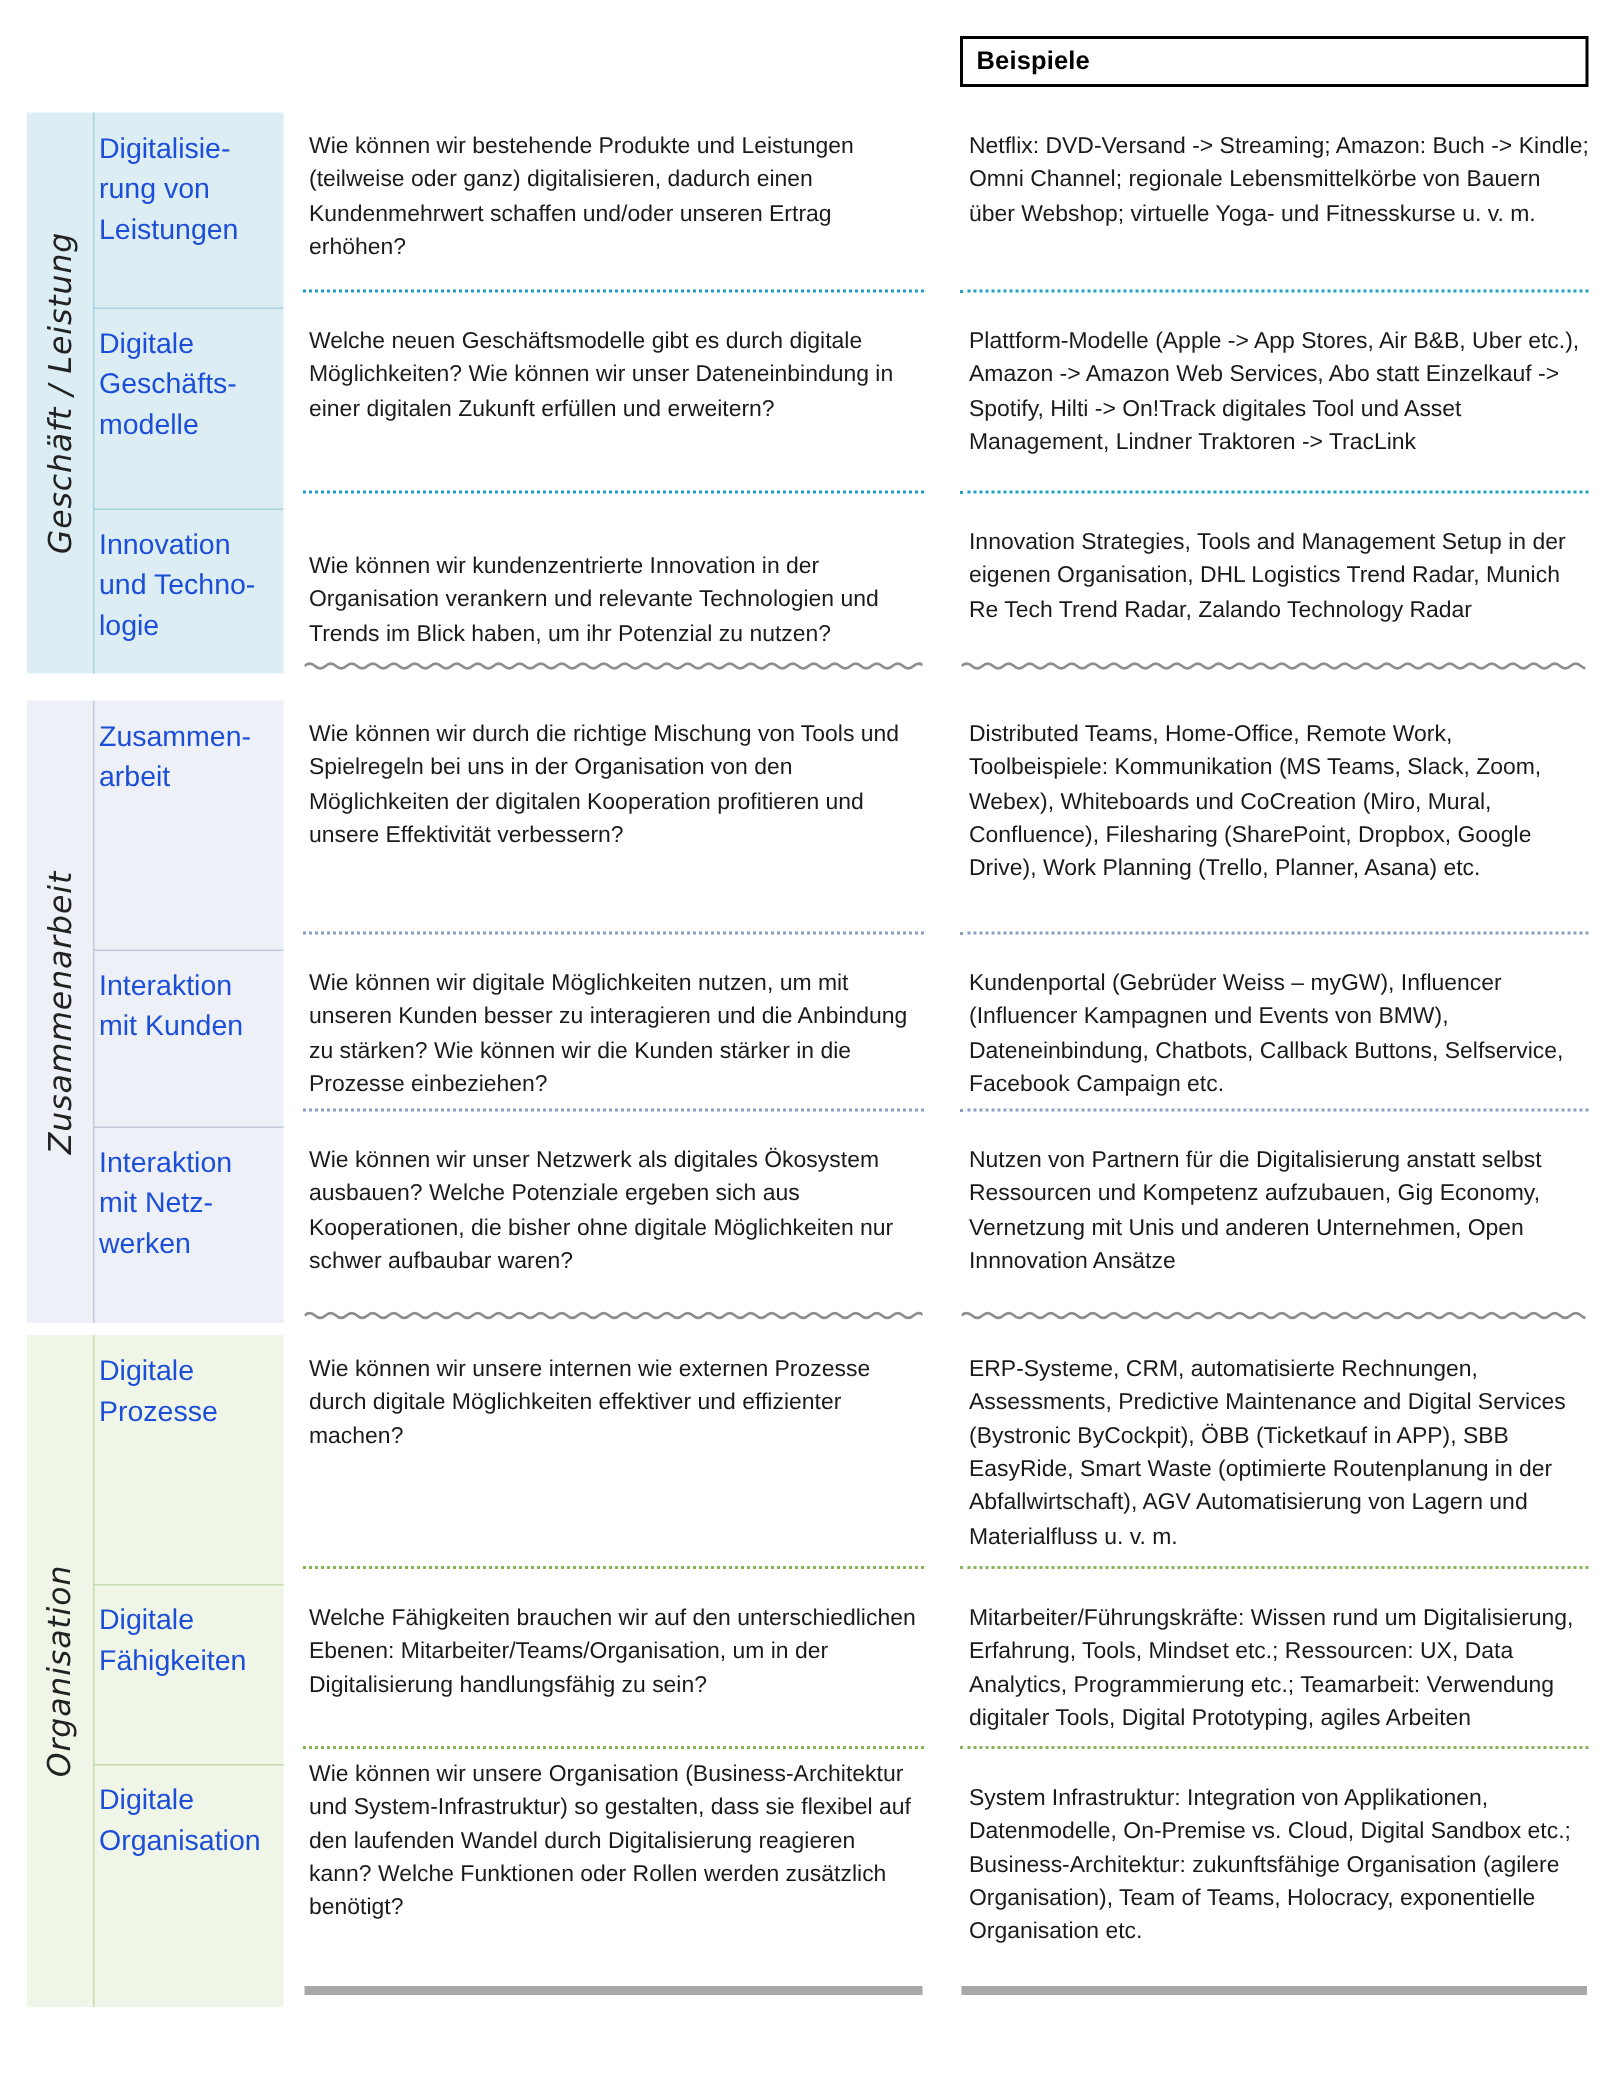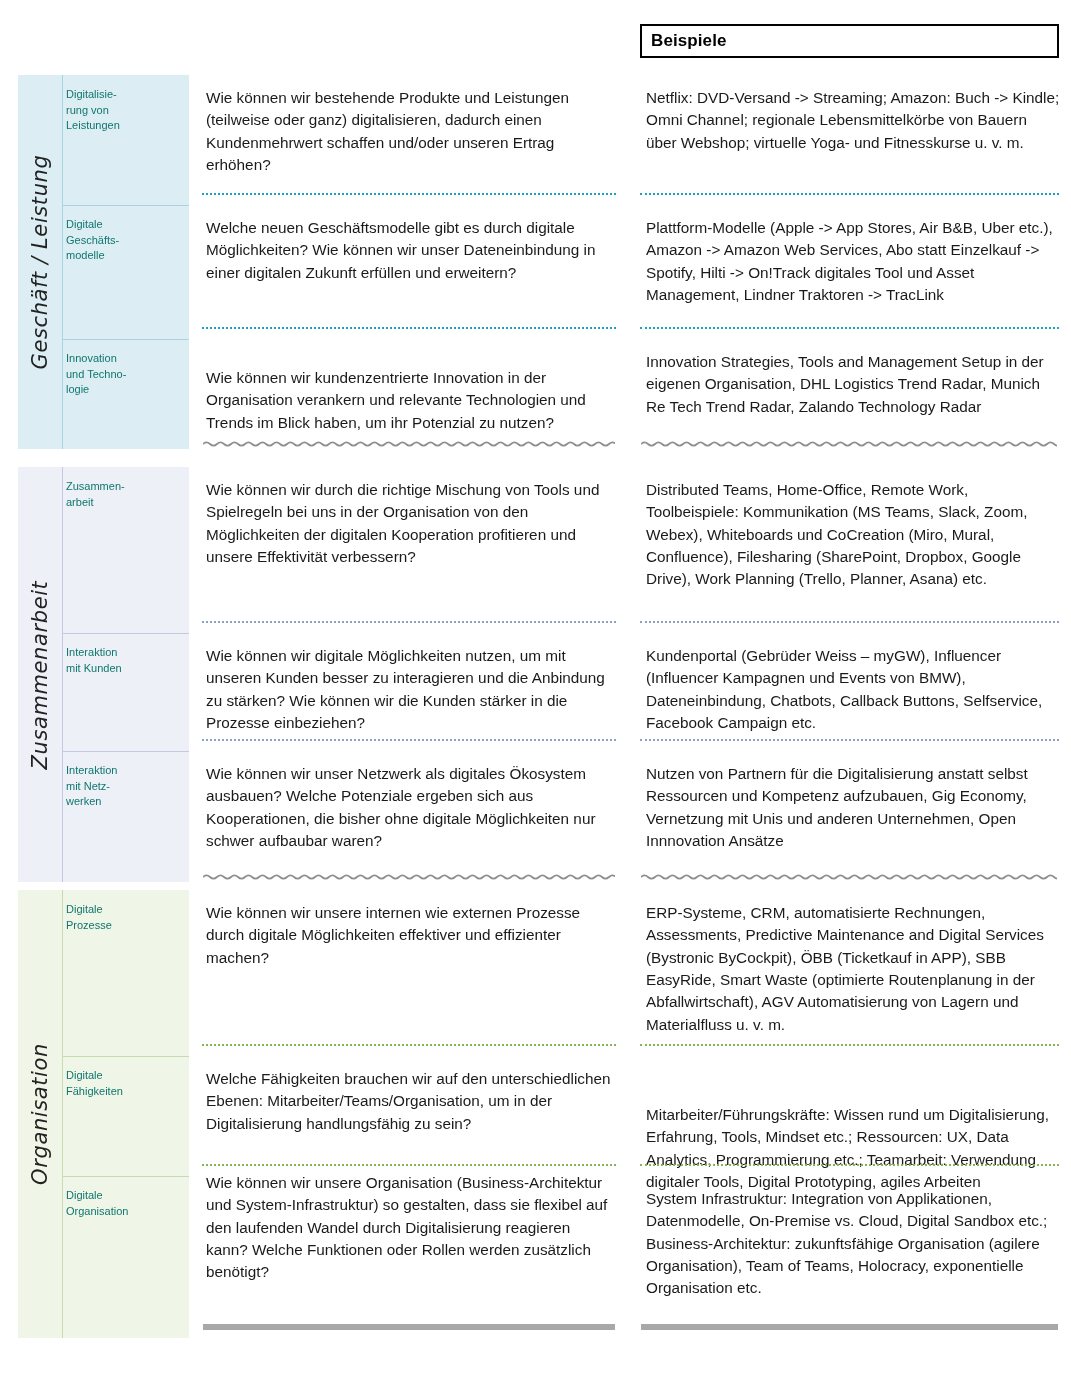--- a/index.html
+++ b/index.html
@@ -31,21 +31,21 @@
   }
   .vlabel span{
     display:block;white-space:nowrap;
     transform:rotate(-90deg);transform-origin:center center;
     font-family:"DejaVu Sans",sans-serif;
     font-size:21px;font-style:italic;color:#222;letter-spacing:.6px;
   }
 
   .rowlabel{
     position:absolute;left:66px;width:118px;
-    font-size:11px;line-height:1.42;color:#0f766e;
+    font-size:19px;line-height:1.42;color:#1d4ed8;
   }
 
   
   .celltext{
     position:absolute;font-size:15.3px;line-height:1.46;color:#1a1a1a;
   }
   .col-q{left:206px;width:410px;}
   .col-e{left:646px;width:415px;}
 
   
@@ -132,21 +132,21 @@
         <div class="vlabel" style="left: 18px;">
           <span>Organisation</span>
         </div>
         <div class="rowlabel" style="top: 12px;">Digitale<br>Prozesse</div>
         <div class="celltext col-q" style="top: 12px;">Wie können wir unsere internen wie externen Prozesse durch digitale Möglichkeiten effektiver und effizienter machen?</div>
         <div class="celltext col-e" style="top: 12px;">ERP-Systeme, CRM, automatisierte Rechnungen, Assessments, Predictive Maintenance and Digital Services (Bystronic ByCockpit), ÖBB (Ticketkauf in APP), SBB EasyRide, Smart Waste (optimierte Routenplanung in der Abfallwirtschaft), AGV Automatisierung von Lagern und Materialfluss u. v. m.</div>
         <div class="dotsep q" style="top: 154px; border-top-color: rgb(134, 181, 88);"></div>
         <div class="dotsep e" style="top: 154px; border-top-color: rgb(134, 181, 88);"></div>
         <div class="rowlabel" style="top: 178px;">Digitale<br>Fähigkeiten</div>
         <div class="celltext col-q" style="top: 178px;">Welche Fähigkeiten brauchen wir auf den unterschiedlichen Ebenen: Mitarbeiter/Teams/Organisation, um in der Digitalisierung handlungsfähig zu sein?</div>
-        <div class="celltext col-e" style="top: 178px; margin-top: 36px;">Mitarbeiter/Führungskräfte: Wissen rund um Digitalisierung, Erfahrung, Tools, Mindset etc.; Ressourcen: UX, Data Analytics, Programmierung etc.; Teamarbeit: Verwendung digitaler Tools, Digital Prototyping, agiles Arbeiten</div>
+        <div class="celltext col-e" style="top: 178px;">Mitarbeiter/Führungskräfte: Wissen rund um Digitalisierung, Erfahrung, Tools, Mindset etc.; Ressourcen: UX, Data Analytics, Programmierung etc.; Teamarbeit: Verwendung digitaler Tools, Digital Prototyping, agiles Arbeiten</div>
         <div class="dotsep q" style="top: 274px; border-top-color: rgb(134, 181, 88);"></div>
         <div class="dotsep e" style="top: 274px; border-top-color: rgb(134, 181, 88);"></div>
         <div class="rowlabel" style="top: 298px;">Digitale<br>Organisation</div>
         <div class="celltext col-q" style="top: 282px;">Wie können wir unsere Organisation (Business-Architektur und System-Infrastruktur) so gestalten, dass sie flexibel auf den laufenden Wandel durch Digitalisierung reagieren kann? Welche Funktionen oder Rollen werden zusätzlich benötigt?</div>
         <div class="celltext col-e" style="top: 298px;">System Infrastruktur: Integration von Applikationen, Datenmodelle, On-Premise vs. Cloud, Digital Sandbox etc.; Business-Architektur: zukunftsfähige Organisation (agilere Organisation), Team of Teams, Holocracy, exponentielle Organisation etc.</div>
       </div>
     </div>
 
   <div class="bottombar q" id="bb-q" style="top: 1324px; background: rgb(168, 168, 168);"></div>
   <div class="bottombar e" id="bb-e" style="top: 1324px; background: rgb(168, 168, 168);"></div>

